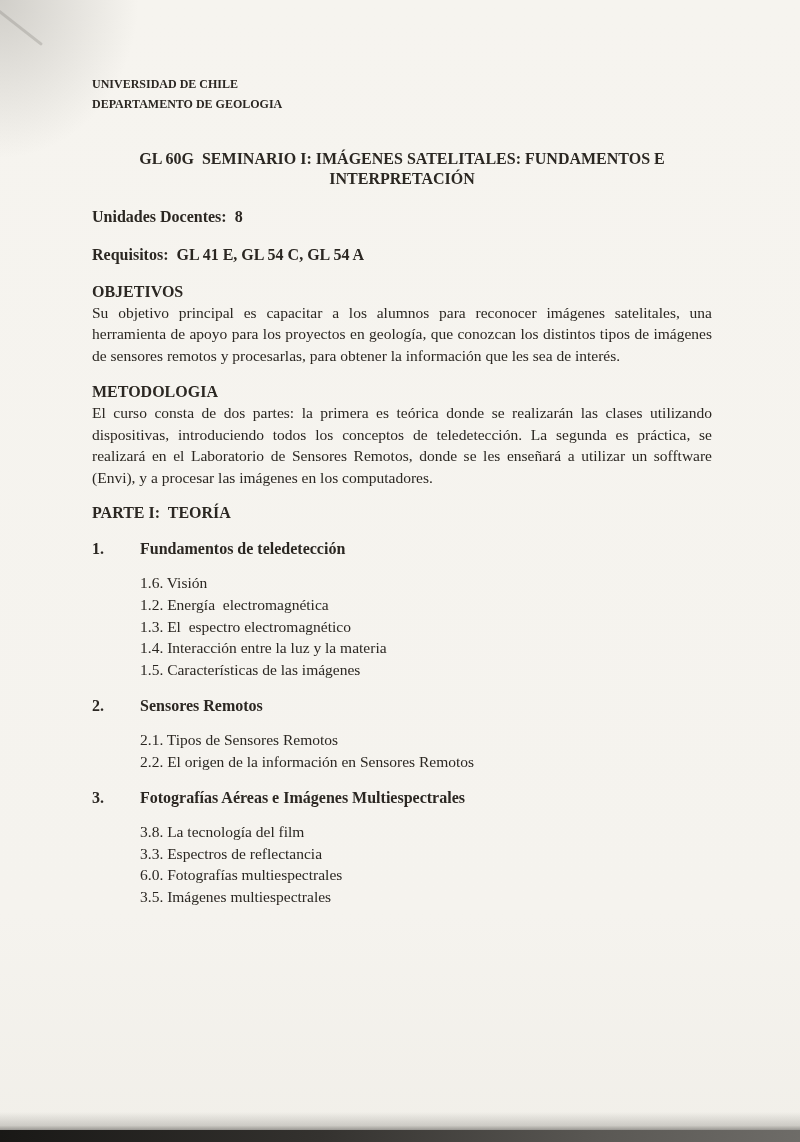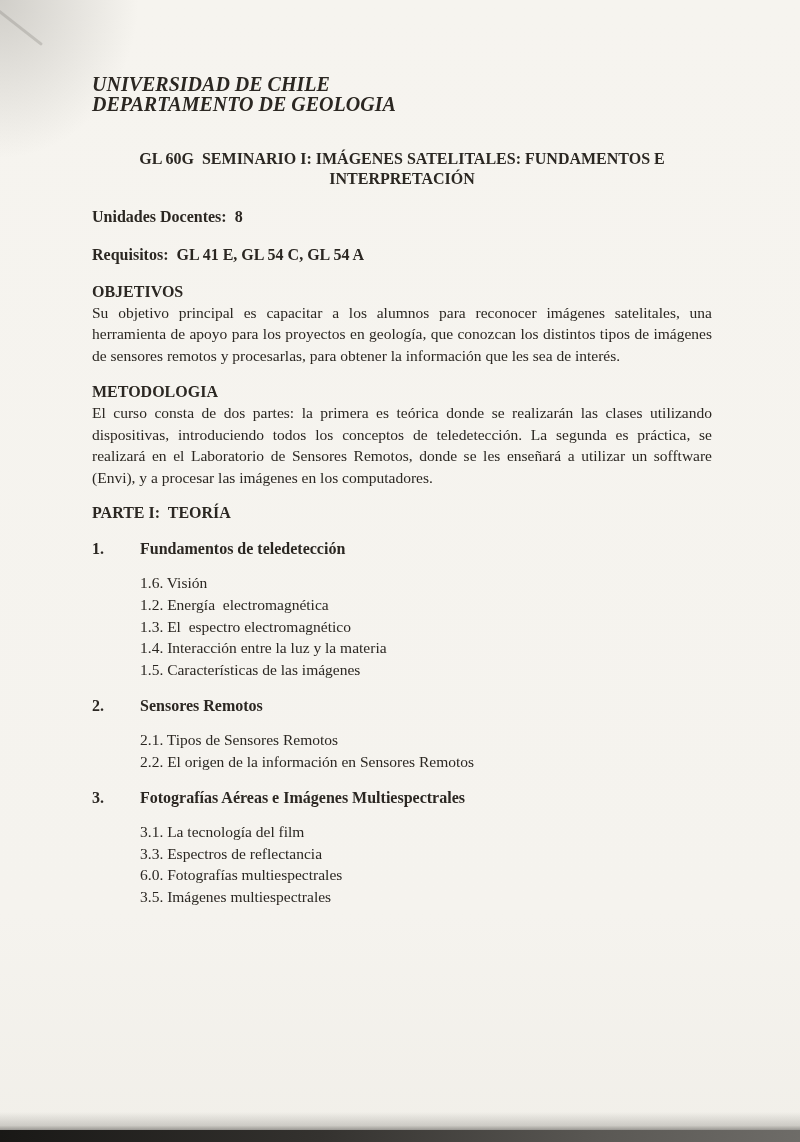--- a/index.html
+++ b/index.html
@@ -28,21 +28,21 @@
     transform: rotate(38deg);
     border-radius: 2px;
   }
   .content {
     position: relative;
     padding: 74px 88px 0 92px;
     font-size: 15.5px;
     line-height: 1.4;
   }
   .pre { white-space: pre-wrap; }
-  .letterhead { font-weight: bold; font-size: 20px; line-height: 20px; font-style: italic; }
+  .letterhead { font-weight: bold; font-size: 12px; line-height: 20px; }
   .title {
     margin-top: 35px;
     text-align: center;
     font-weight: bold;
     font-size: 16px;
     line-height: 20px;
   }
   .lead { font-weight: bold; font-size: 16px; }
   .unidades { margin-top: 17px; }
   .requisitos { margin-top: 16px; }
@@ -123,21 +123,21 @@
             <div class="sec-item pre">2.1. Tipos de Sensores Remotos</div>
             <div class="sec-item pre">2.2. El origen de la información en Sensores Remotos</div>
           </div>
         </div>
         <div class="section">
           <div class="section-head">
             <span class="sec-num pre">3.</span>
             <span class="pre">Fotografías Aéreas e Imágenes Multiespectrales</span>
           </div>
           <div class="sec-items">
-            <div class="sec-item pre">3.1. La tecnología del film</div>
+            <div class="sec-item pre">3.8. La tecnología del film</div>
             <div class="sec-item pre">3.3. Espectros de reflectancia</div>
             <div class="sec-item pre">6.0. Fotografías multiespectrales</div>
             <div class="sec-item pre">3.5. Imágenes multiespectrales</div>
           </div>
         </div>
       </div>
   </div>
 
   <div class="scan-bottom"></div>
   <div class="scan-bottom-bar"></div>

